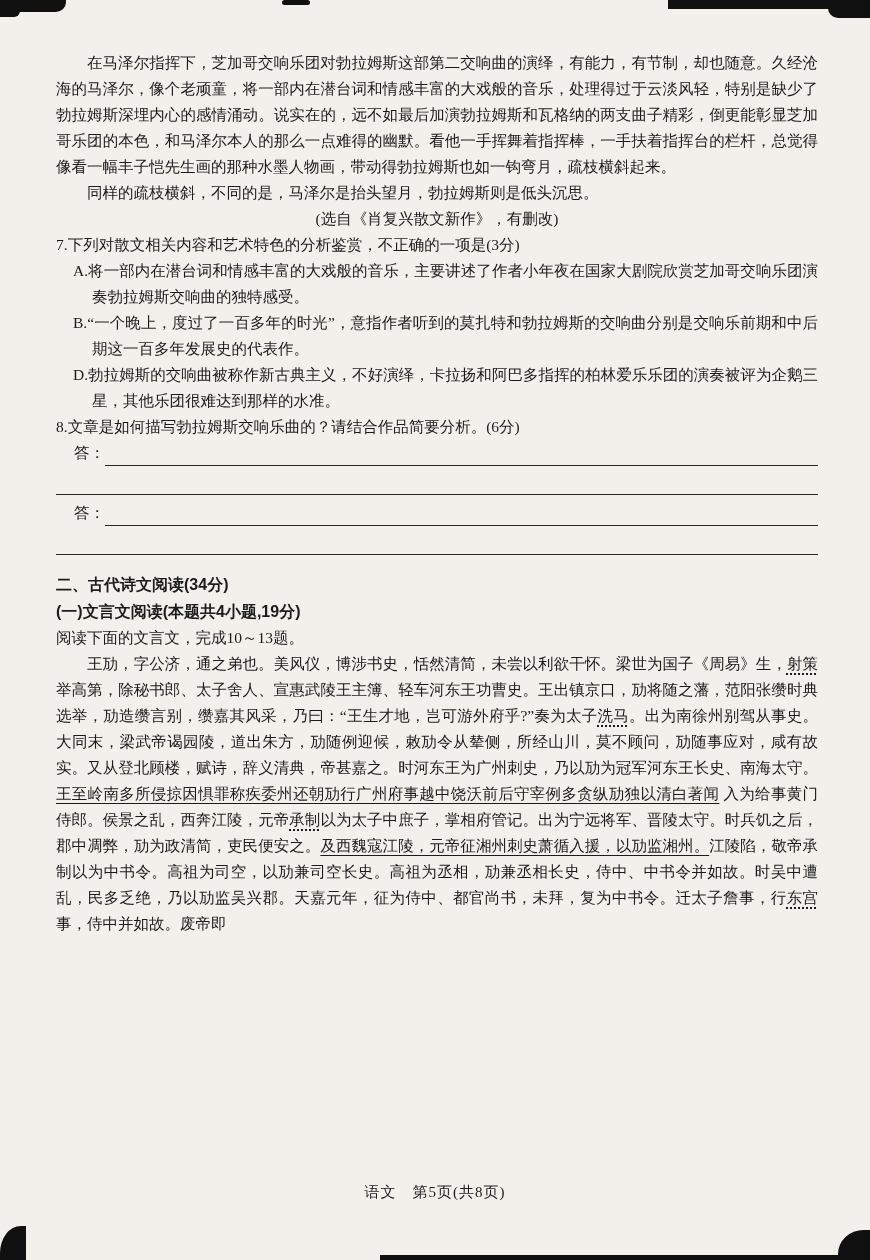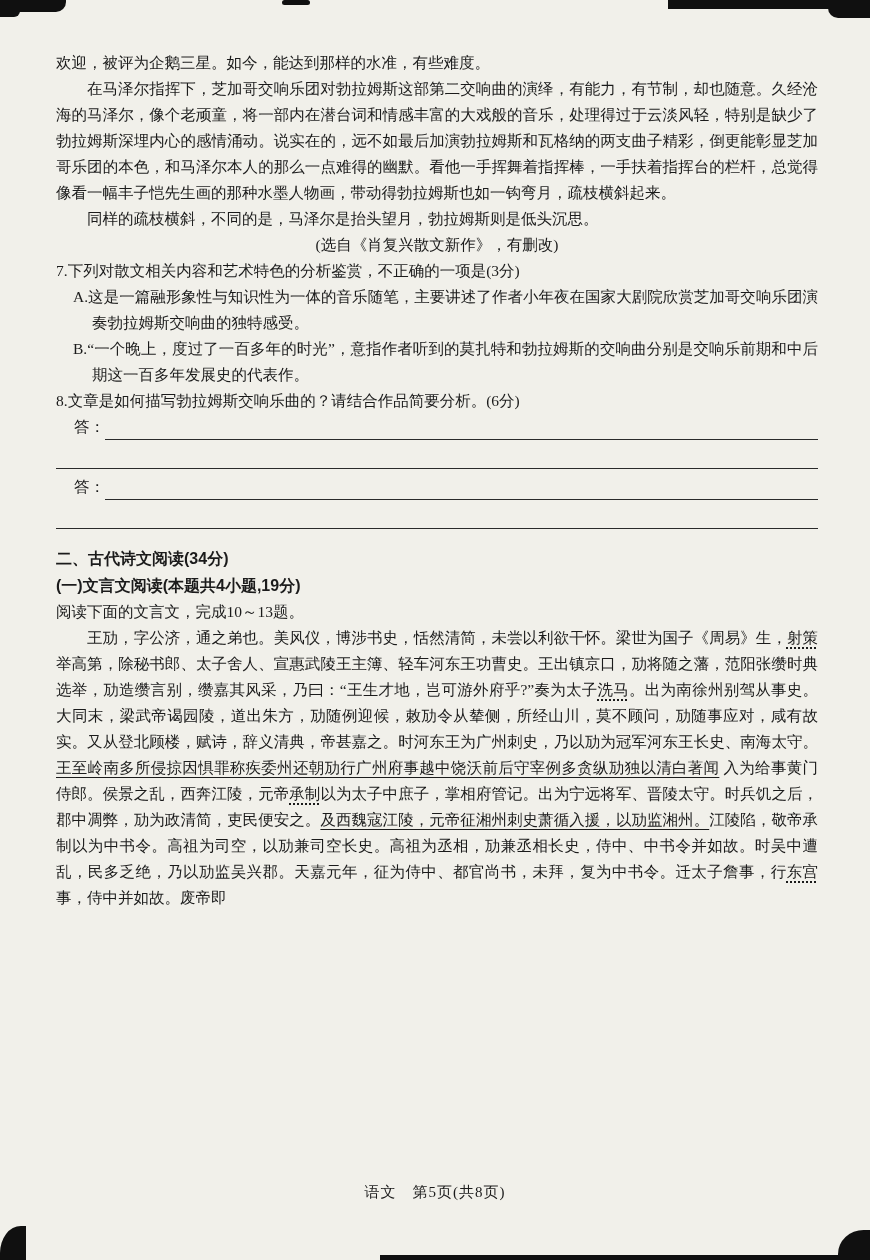--- a/index.html
+++ b/index.html
@@ -54,28 +54,28 @@
   <div class="artifact a-tl2"></div>
   <div class="artifact a-td"></div>
   <div class="artifact a-tr1"></div>
   <div class="artifact a-tr2"></div>
   <div class="artifact a-bl"></div>
   <div class="artifact a-bs"></div>
   <div class="artifact a-br"></div>
 
   <div class="content">
 
-    <p>欢迎，被评为企鹅三星。如今，能达到那样的水准，有些难度。</p>
     <p class="indent">在马泽尔指挥下，芝加哥交响乐团对勃拉姆斯这部第二交响曲的演绎，有能力，有节制，却也随意。久经沧海的马泽尔，像个老顽童，将一部内在潜台词和情感丰富的大戏般的音乐，处理得过于云淡风轻，特别是缺少了勃拉姆斯深埋内心的感情涌动。说实在的，远不如最后加演勃拉姆斯和瓦格纳的两支曲子精彩，倒更能彰显芝加哥乐团的本色，和马泽尔本人的那么一点难得的幽默。看他一手挥舞着指挥棒，一手扶着指挥台的栏杆，总觉得像看一幅丰子恺先生画的那种水墨人物画，带动得勃拉姆斯也如一钩弯月，疏枝横斜起来。</p>
     <p class="indent">同样的疏枝横斜，不同的是，马泽尔是抬头望月，勃拉姆斯则是低头沉思。</p>
     <p class="source">(选自《肖复兴散文新作》，有删改)</p>
 
     <p class="q">7.下列对散文相关内容和艺术特色的分析鉴赏，不正确的一项是(3分)</p>
-    <p class="opt">A.这是一篇融形象性与知识性为一体的音乐随笔，主要讲述了作者小年夜在国家大剧院欣赏芝加哥交响乐团演奏勃拉姆斯交响曲的独特感受。</p>
+    <p class="opt">A.将一部内在潜台词和情感丰富的大戏般的音乐，主要讲述了作者小年夜在国家大剧院欣赏芝加哥交响乐团演奏勃拉姆斯交响曲的独特感受。</p>
     <p class="opt">B.“一个晚上，度过了一百多年的时光”，意指作者听到的莫扎特和勃拉姆斯的交响曲分别是交响乐前期和中后期这一百多年发展史的代表作。</p>
+    <p class="opt">D.勃拉姆斯的交响曲被称作新古典主义，不好演绎，卡拉扬和阿巴多指挥的柏林爱乐乐团的演奏被评为企鹅三星，其他乐团很难达到那样的水准。</p>
 
     <p class="q">8.文章是如何描写勃拉姆斯交响乐曲的？请结合作品简要分析。(6分)</p>
     <div class="row answer-row">
       <span class="label">答：</span>
       <span class="blank"></span>
     </div>
     <div class="blank-line"></div>
 
     <div class="row answer-row">
       <span class="label">答：</span>

